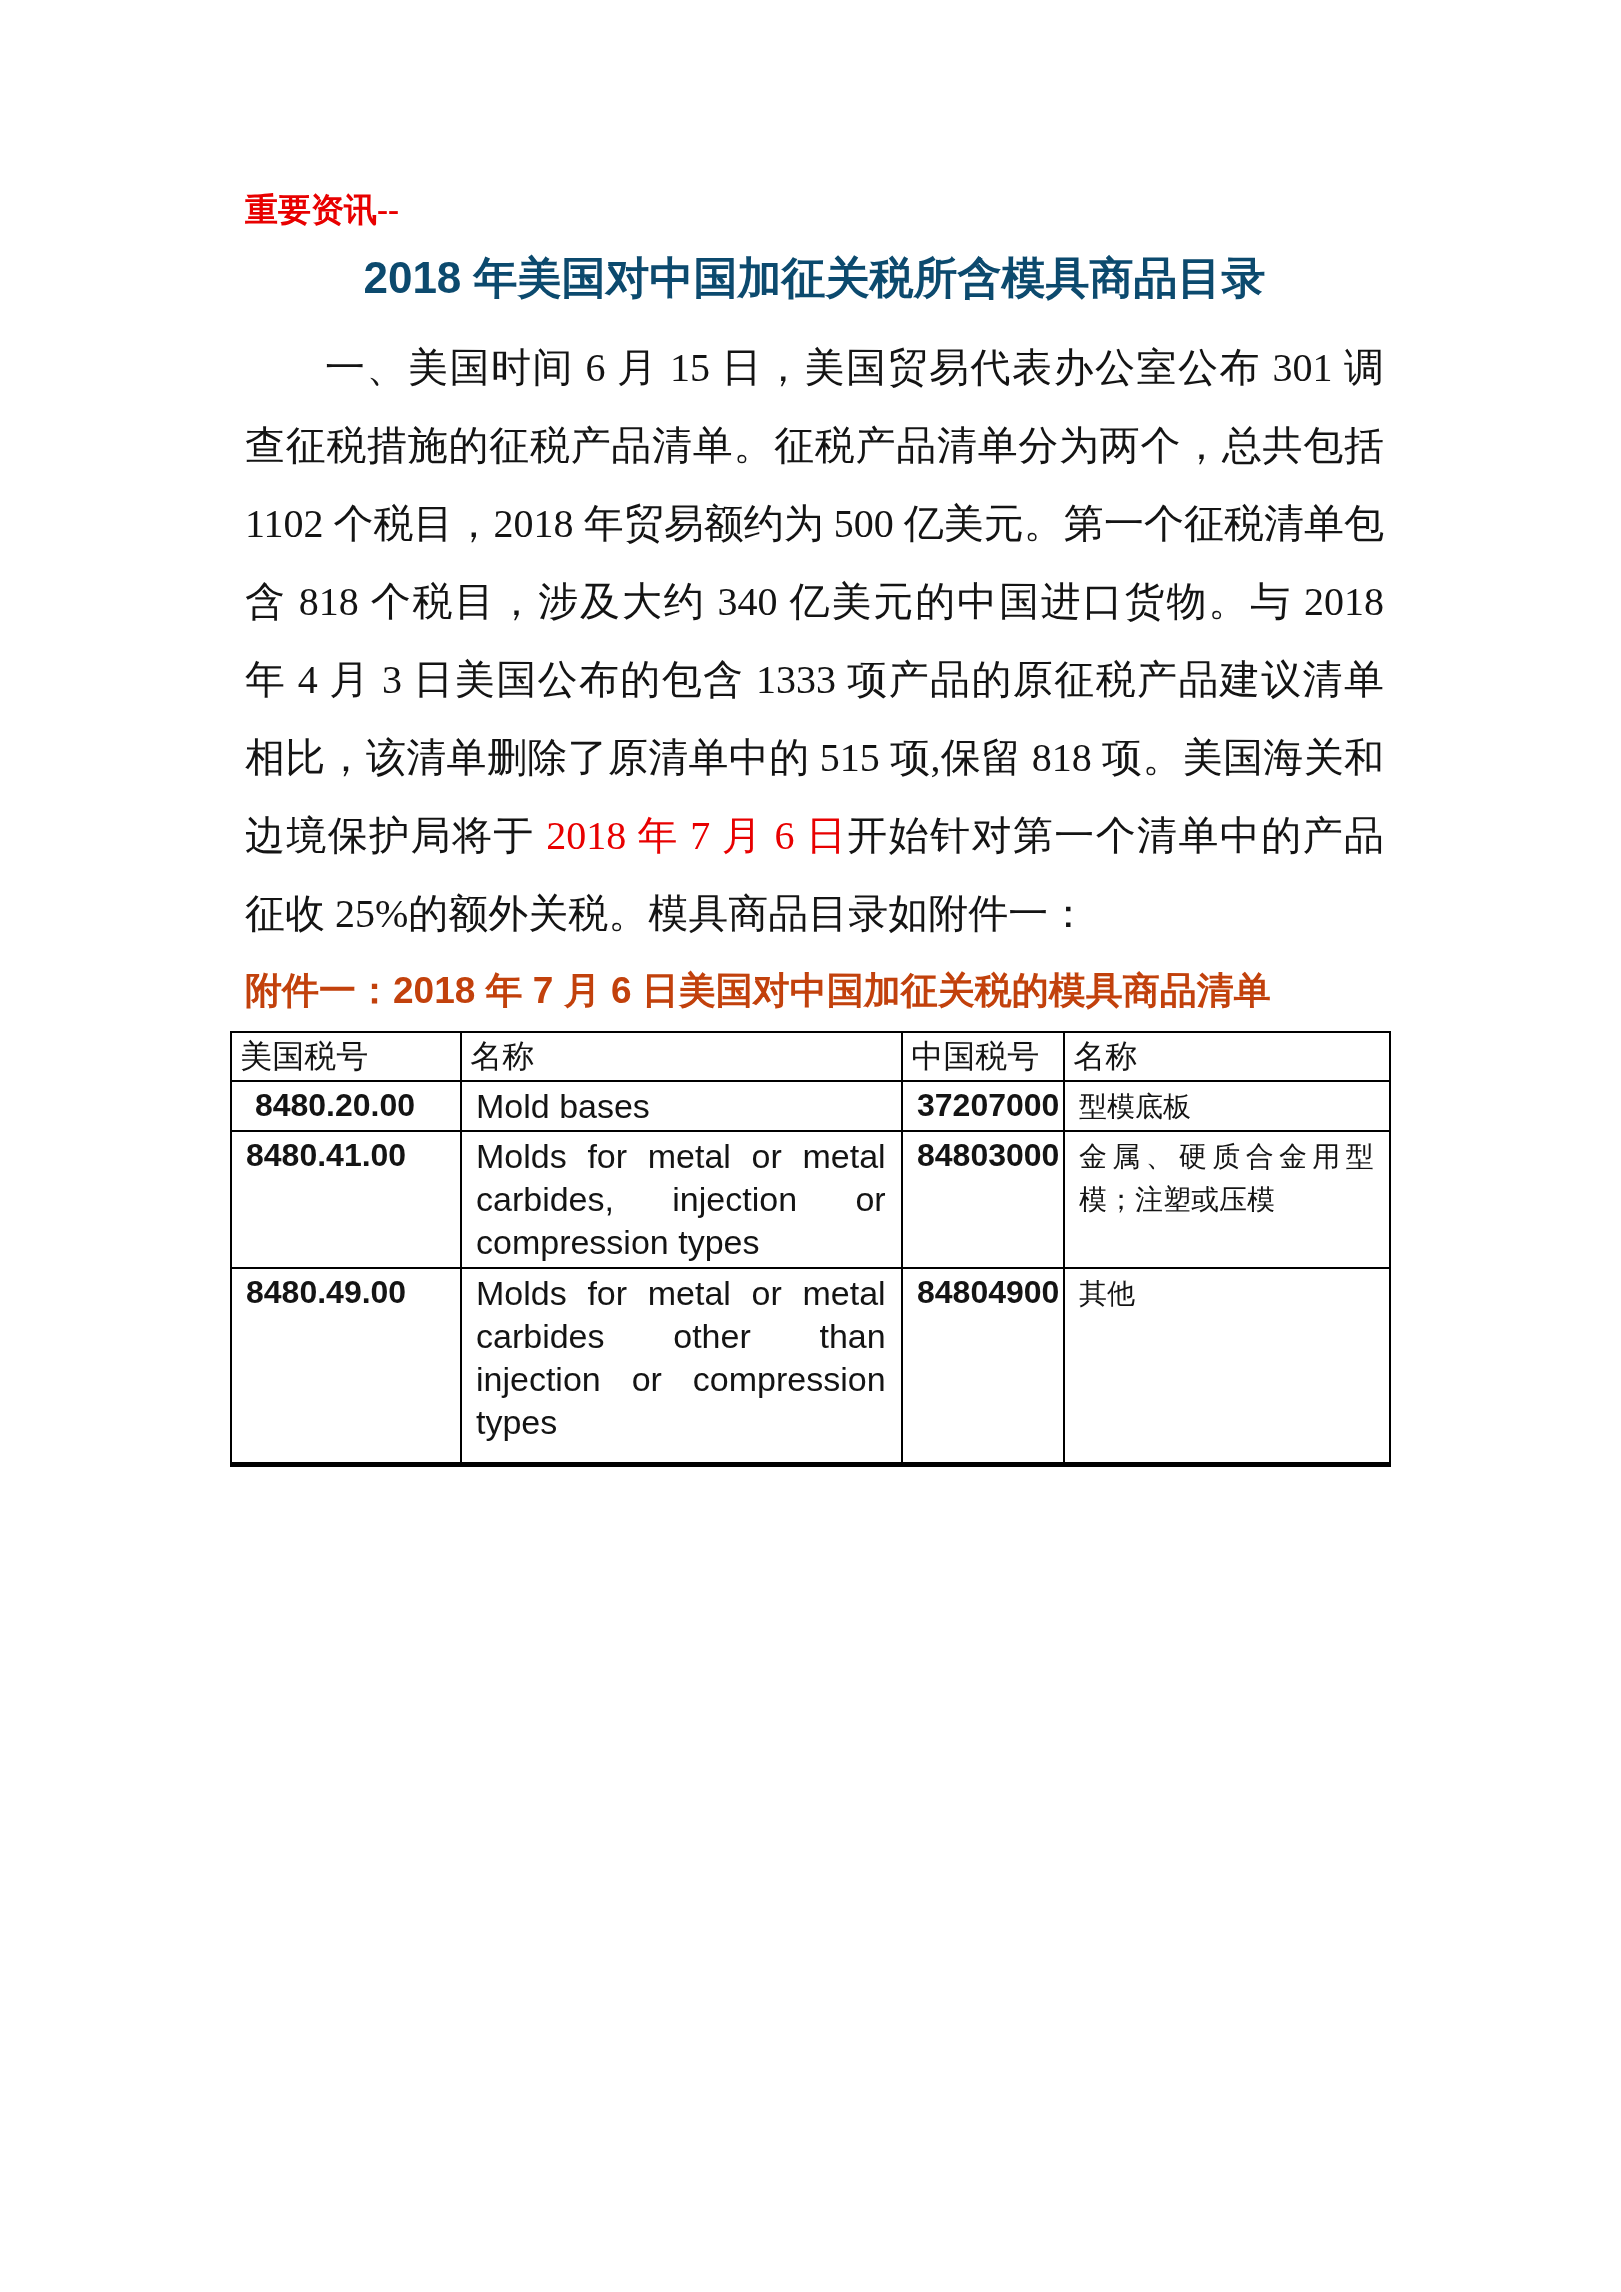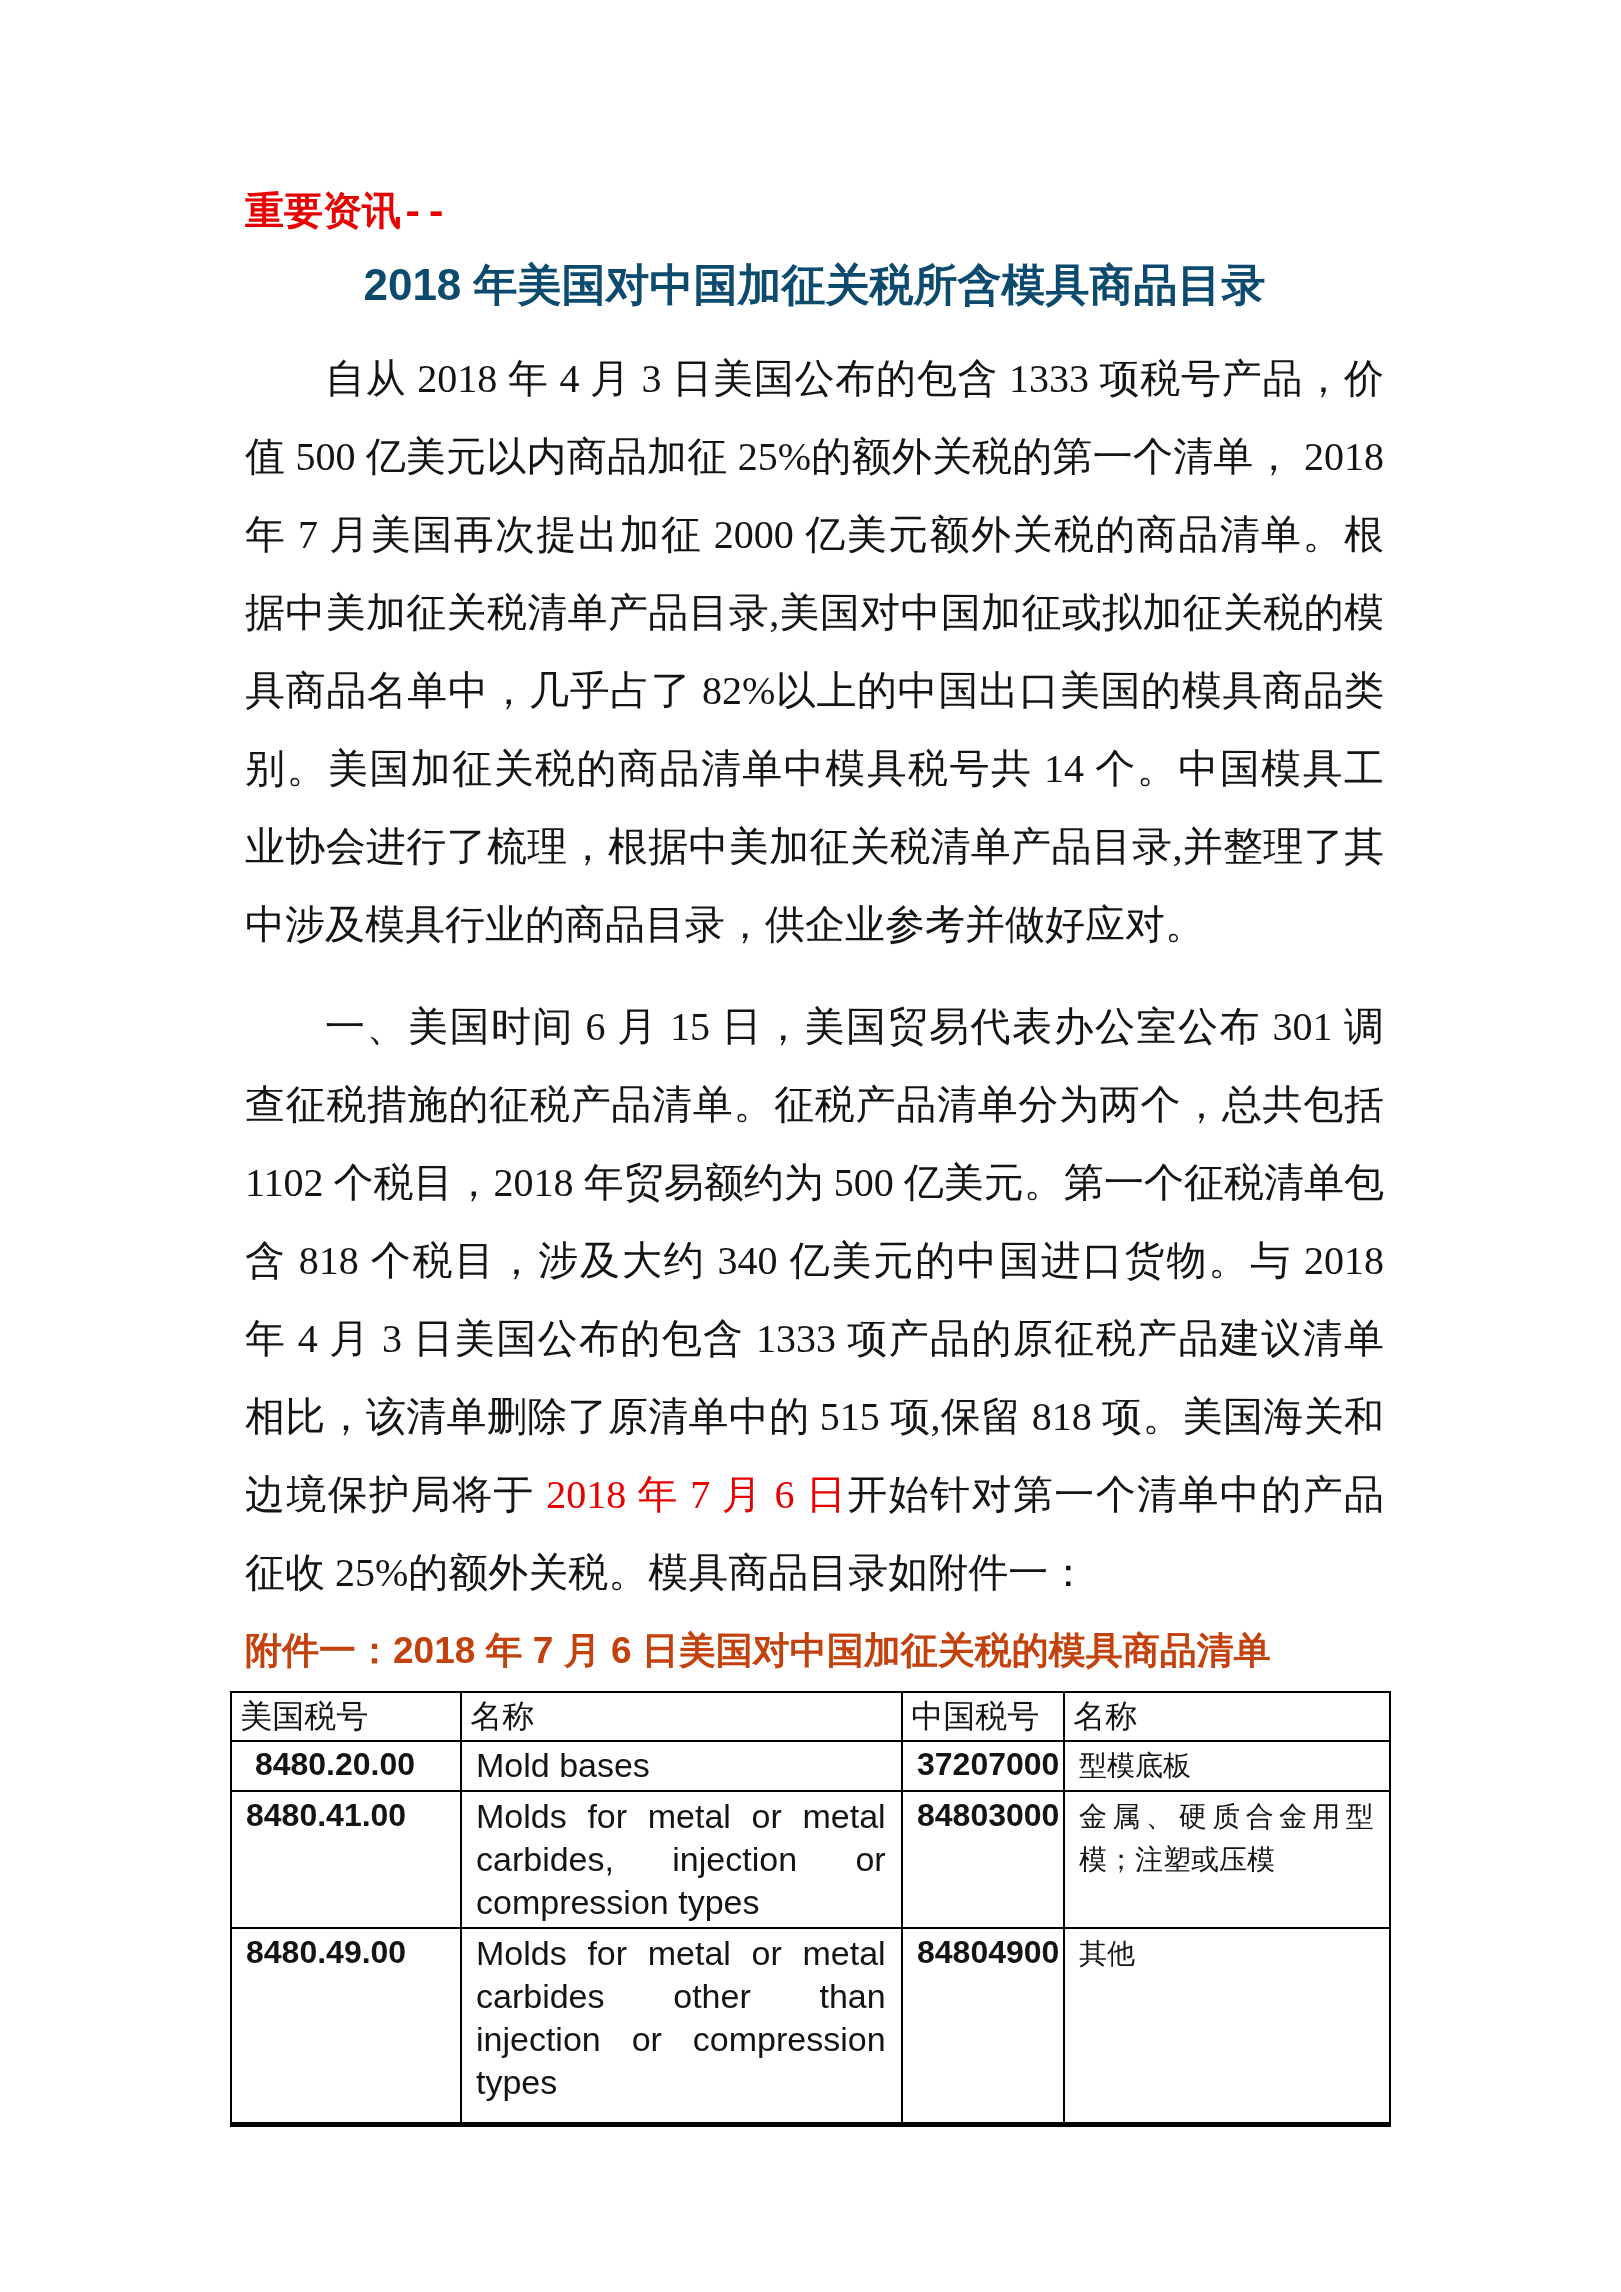--- a/index.html
+++ b/index.html
@@ -7,22 +7,22 @@
     position:relative;
     width:1621px; height:2293px;
     background:#ffffff;
     color:#141414;
     overflow:hidden;
   }
   .content { position:absolute; left:245px; top:0; width:1139px; }
 
   .doc-label {
     margin:192px 0 0 0;
-    font-family:Liberation Mono, monospace;
-    font-weight:bold; font-size:39px; line-height:1.15;
+    font-family:Liberation Serif, serif;
+    font-weight:bold; font-size:33px; line-height:1.15;
     color:#e80000;
   }
   .doc-title {
     margin:23.5px 0 0 0;
     text-align:center;
     font-family:"Liberation Sans","DejaVu Sans",sans-serif;
     font-weight:bold; font-size:44px; line-height:1.15;
     color:#0c4a6e;
   }
   p.para {
@@ -85,21 +85,20 @@
 </head>
 <body>
 
 <div class="page">
   <div class="content">
 
     <h1 class="doc-label">重要资讯--</h1>
 
     <h2 class="doc-title">2018 年美国对中国加征关税所含模具商品目录</h2>
 
-    <p class="para">自从 2018 年 4 月 3 日美国公布的包含 1333 项税号产品，价值 500 亿美元以内商品加征 25%的额外关税的第一个清单， 2018 年 7 月美国再次提出加征 2000 亿美元额外关税的商品清单。根据中美加征关税清单产品目录,美国对中国加征或拟加征关税的模具商品名单中，几乎占了 82%以上的中国出口美国的模具商品类别。美国加征关税的商品清单中模具税号共 14 个。中国模具工业协会进行了梳理，根据中美加征关税清单产品目录,并整理了其中涉及模具行业的商品目录，供企业参考并做好应对。</p>
 
     <p class="para second"><span>一、美国时间 6 月 15 日，美国贸易代表办公室公布 301 调查征税措施的征税产品清单。征税产品清单分为两个，总共包括 1102 个税目，2018 年贸易额约为 500 亿美元。第一个征税清单包含 818 个税目，涉及大约 340 亿美元的中国进口货物。与 2018 年 4 月 3 日美国公布的包含 1333 项产品的原征税产品建议清单相比，该清单删除了原清单中的 515 项,保留 818 项。美国海关和边境保护局将于 </span><span class="red-inline">2018 年 7 月 6 日</span><span>开始针对第一个清单中的产品征收 25%的额外关税。模具商品目录如附件一：</span></p>
 
     <h3 class="attachment-heading">附件一：2018 年 7 月 6 日美国对中国加征关税的模具商品清单</h3>
 
     <table class="tariff">
       <colgroup>
         <col style="width:230px">
         <col style="width:441px">
         <col style="width:162px">

